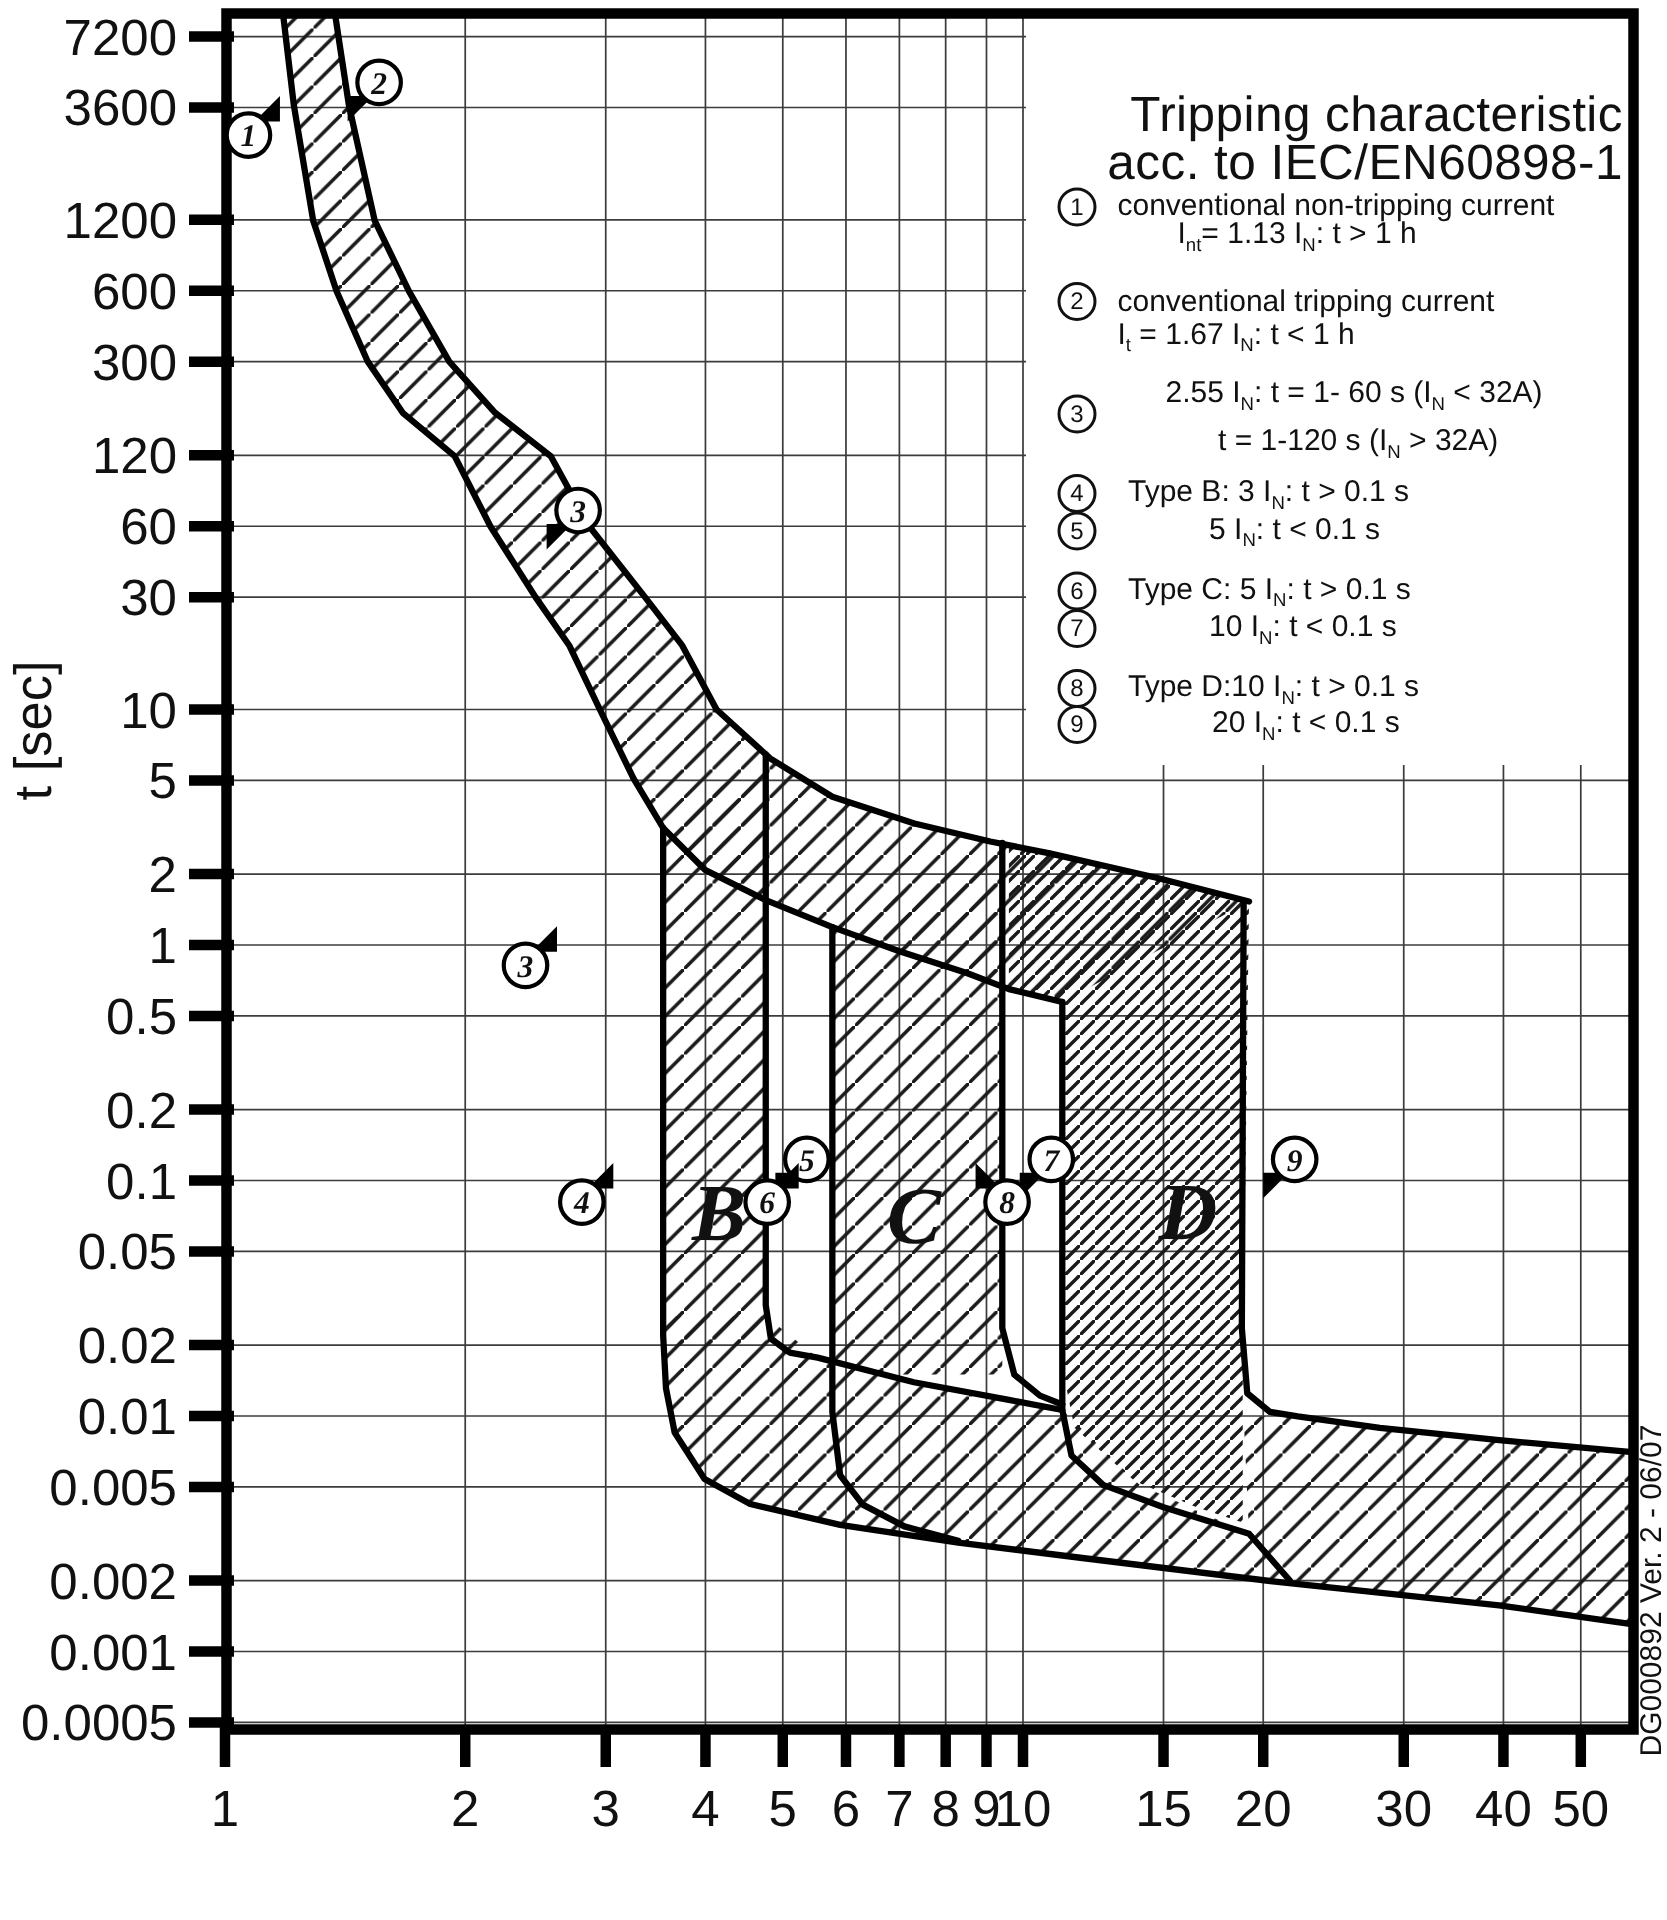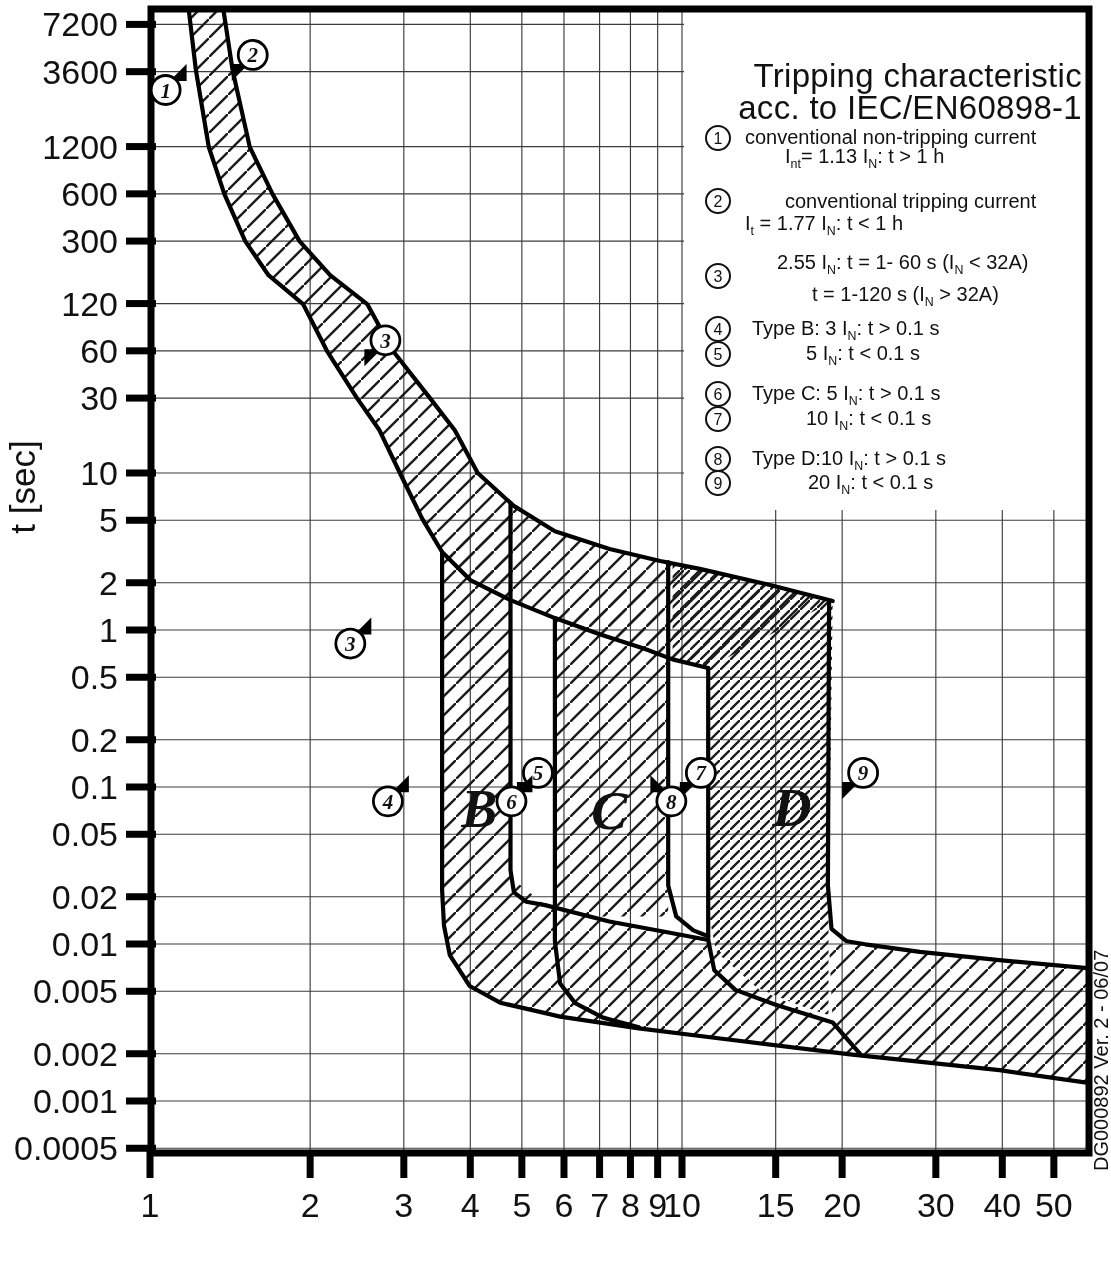--- a/index.html
+++ b/index.html
@@ -233,22 +233,22 @@
     </svg>
 
   <div class="overlay">
     <div class="lg-title lg-t1">Tripping characteristic</div>
     <div class="lg-title lg-t2">acc. to IEC/EN60898-1</div>
     <div id="legend-items">
         <div class="lg-num" style="left: 705px; top: 125px; position: absolute;">1</div>
         <div class="lg-row" style="position: absolute; left: 745px; top: 126px;"><span>conventional non-tripping current</span></div>
         <div class="lg-row" style="position: absolute; left: 745px; top: 145px; margin-left: 40px;"><span>I</span><sub>nt</sub><span>= 1.13 I</span><sub>N</sub><span>: t &gt; 1 h</span></div>
         <div class="lg-num" style="left: 705px; top: 188px; position: absolute;">2</div>
-        <div class="lg-row" style="position: absolute; left: 745px; top: 190px; margin-left: 40px;"><span>conventional tripping current</span></div>
-        <div class="lg-row" style="position: absolute; left: 745px; top: 212px;"><span>I</span><sub>t</sub><span> = 1.77 I</span><sub>N</sub><span>: t &lt; 1 h</span></div>
+        <div class="lg-row" style="position: absolute; left: 745px; top: 190px;"><span>conventional tripping current</span></div>
+        <div class="lg-row" style="position: absolute; left: 745px; top: 212px;"><span>I</span><sub>t</sub><span> = 1.67 I</span><sub>N</sub><span>: t &lt; 1 h</span></div>
         <div class="lg-num" style="left: 705px; top: 263px; position: absolute;">3</div>
         <div class="lg-row" style="position: absolute; left: 742px; top: 251px; margin-left: 35px;"><span>2.55 I</span><sub>N</sub><span>: t = 1- 60 s (I</span><sub>N</sub><span> &lt; 32A)</span></div>
         <div class="lg-row" style="position: absolute; left: 812px; top: 283px;"><span>t = 1-120 s (I</span><sub>N</sub><span> &gt; 32A)</span></div>
         <div class="lg-num" style="left: 705px; top: 316px; position: absolute;">4</div>
         <div class="lg-row" style="position: absolute; left: 752px; top: 317px;"><span>Type B: 3 I</span><sub>N</sub><span>: t &gt; 0.1 s</span></div>
         <div class="lg-num" style="left: 705px; top: 341px; position: absolute;">5</div>
         <div class="lg-row" style="position: absolute; left: 806px; top: 342px;"><span>5 I</span><sub>N</sub><span>: t &lt; 0.1 s</span></div>
         <div class="lg-num" style="left: 705px; top: 381px; position: absolute;">6</div>
         <div class="lg-row" style="position: absolute; left: 752px; top: 382px; text-align: right;"><span>Type C: 5 I</span><sub>N</sub><span>: t &gt; 0.1 s</span></div>
         <div class="lg-num" style="left: 705px; top: 406px; position: absolute;">7</div>

